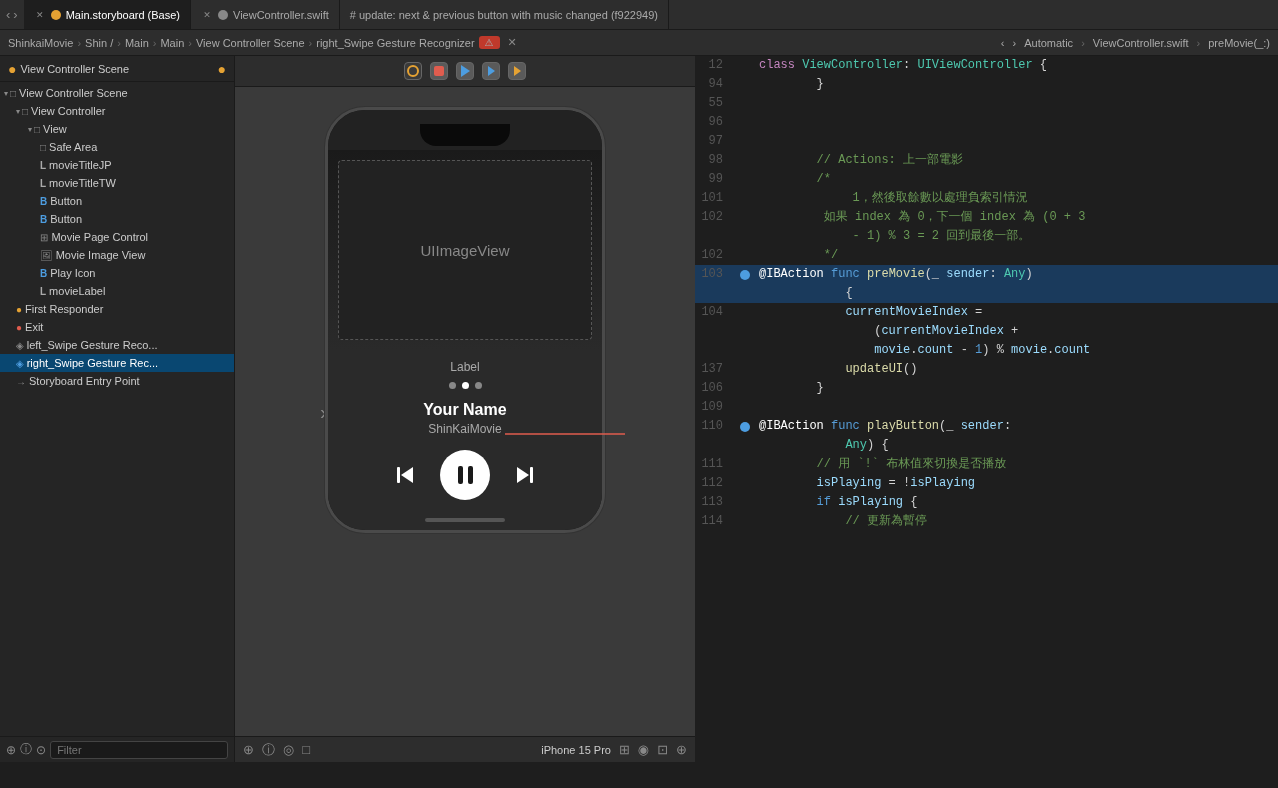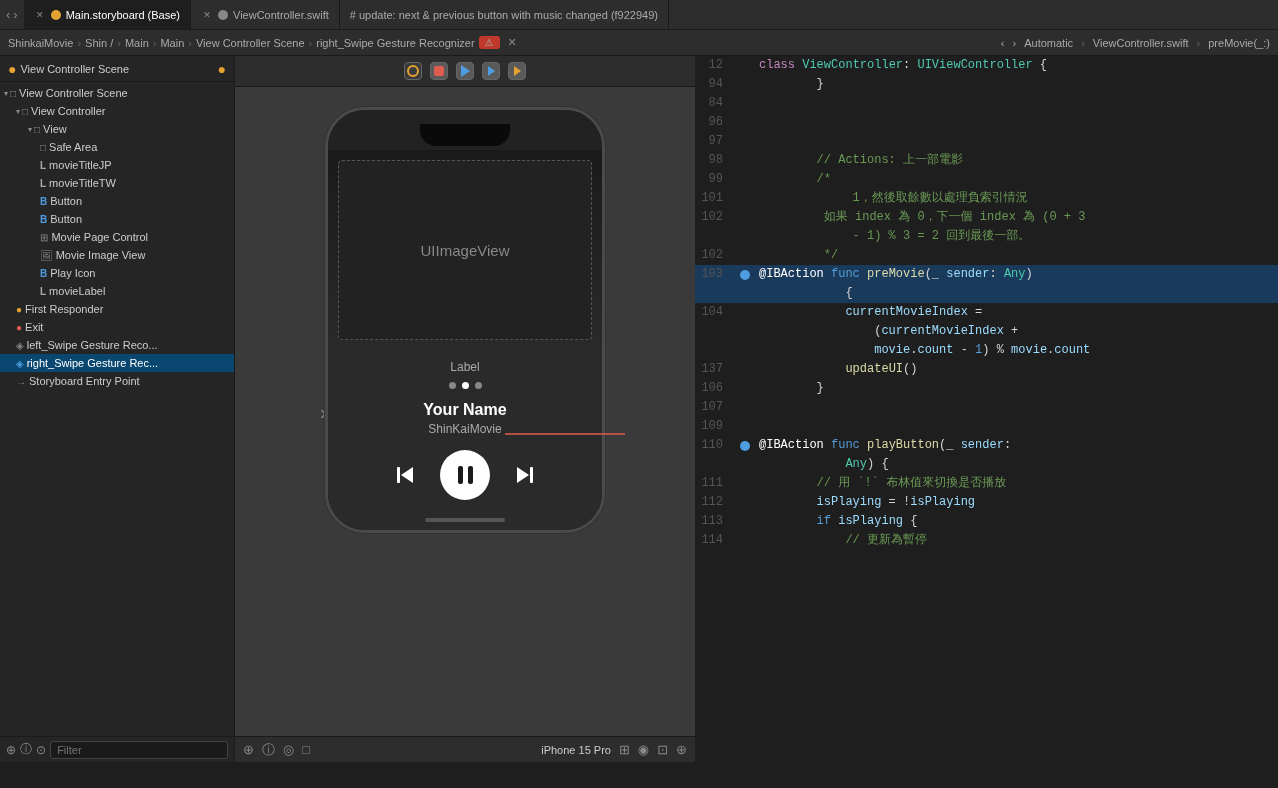--- a/index.html
+++ b/index.html
@@ -355,21 +355,21 @@
         <span class="line-content"><span class="kw-class">class</span> <span class="kw-type">ViewController</span><span class="kw-white">: </span><span class="kw-type">UIViewController</span><span class="kw-white"> {</span></span>
       </div>
 
       <div class="code-line">
         <span class="line-num">94</span>
         <span class="line-gutter"></span>
         <span class="line-content kw-white">        }</span>
       </div>
 
       <div class="code-line">
-        <span class="line-num">84</span>
+        <span class="line-num">55</span>
         <span class="line-gutter"></span>
         <span class="line-content"></span>
       </div>
       <div class="code-line">
         <span class="line-num">96</span>
         <span class="line-gutter"></span>
         <span class="line-content"></span>
       </div>
       <div class="code-line">
         <span class="line-num">97</span>
@@ -451,25 +451,20 @@
         <span class="line-gutter"></span>
         <span class="line-content"><span class="kw-white">            </span><span class="kw-yellow">updateUI</span><span class="kw-white">()</span></span>
       </div>
 
       <div class="code-line">
         <span class="line-num">106</span>
         <span class="line-gutter"></span>
         <span class="line-content kw-white">        }</span>
       </div>
 
-      <div class="code-line">
-        <span class="line-num">107</span>
-        <span class="line-gutter"></span>
-        <span class="line-content"></span>
-      </div>
 
 
       <div class="code-line">
         <span class="line-num">109</span>
         <span class="line-gutter"></span>
         <span class="line-content"></span>
       </div>
 
       <div class="code-line">
         <span class="line-num">110</span>

